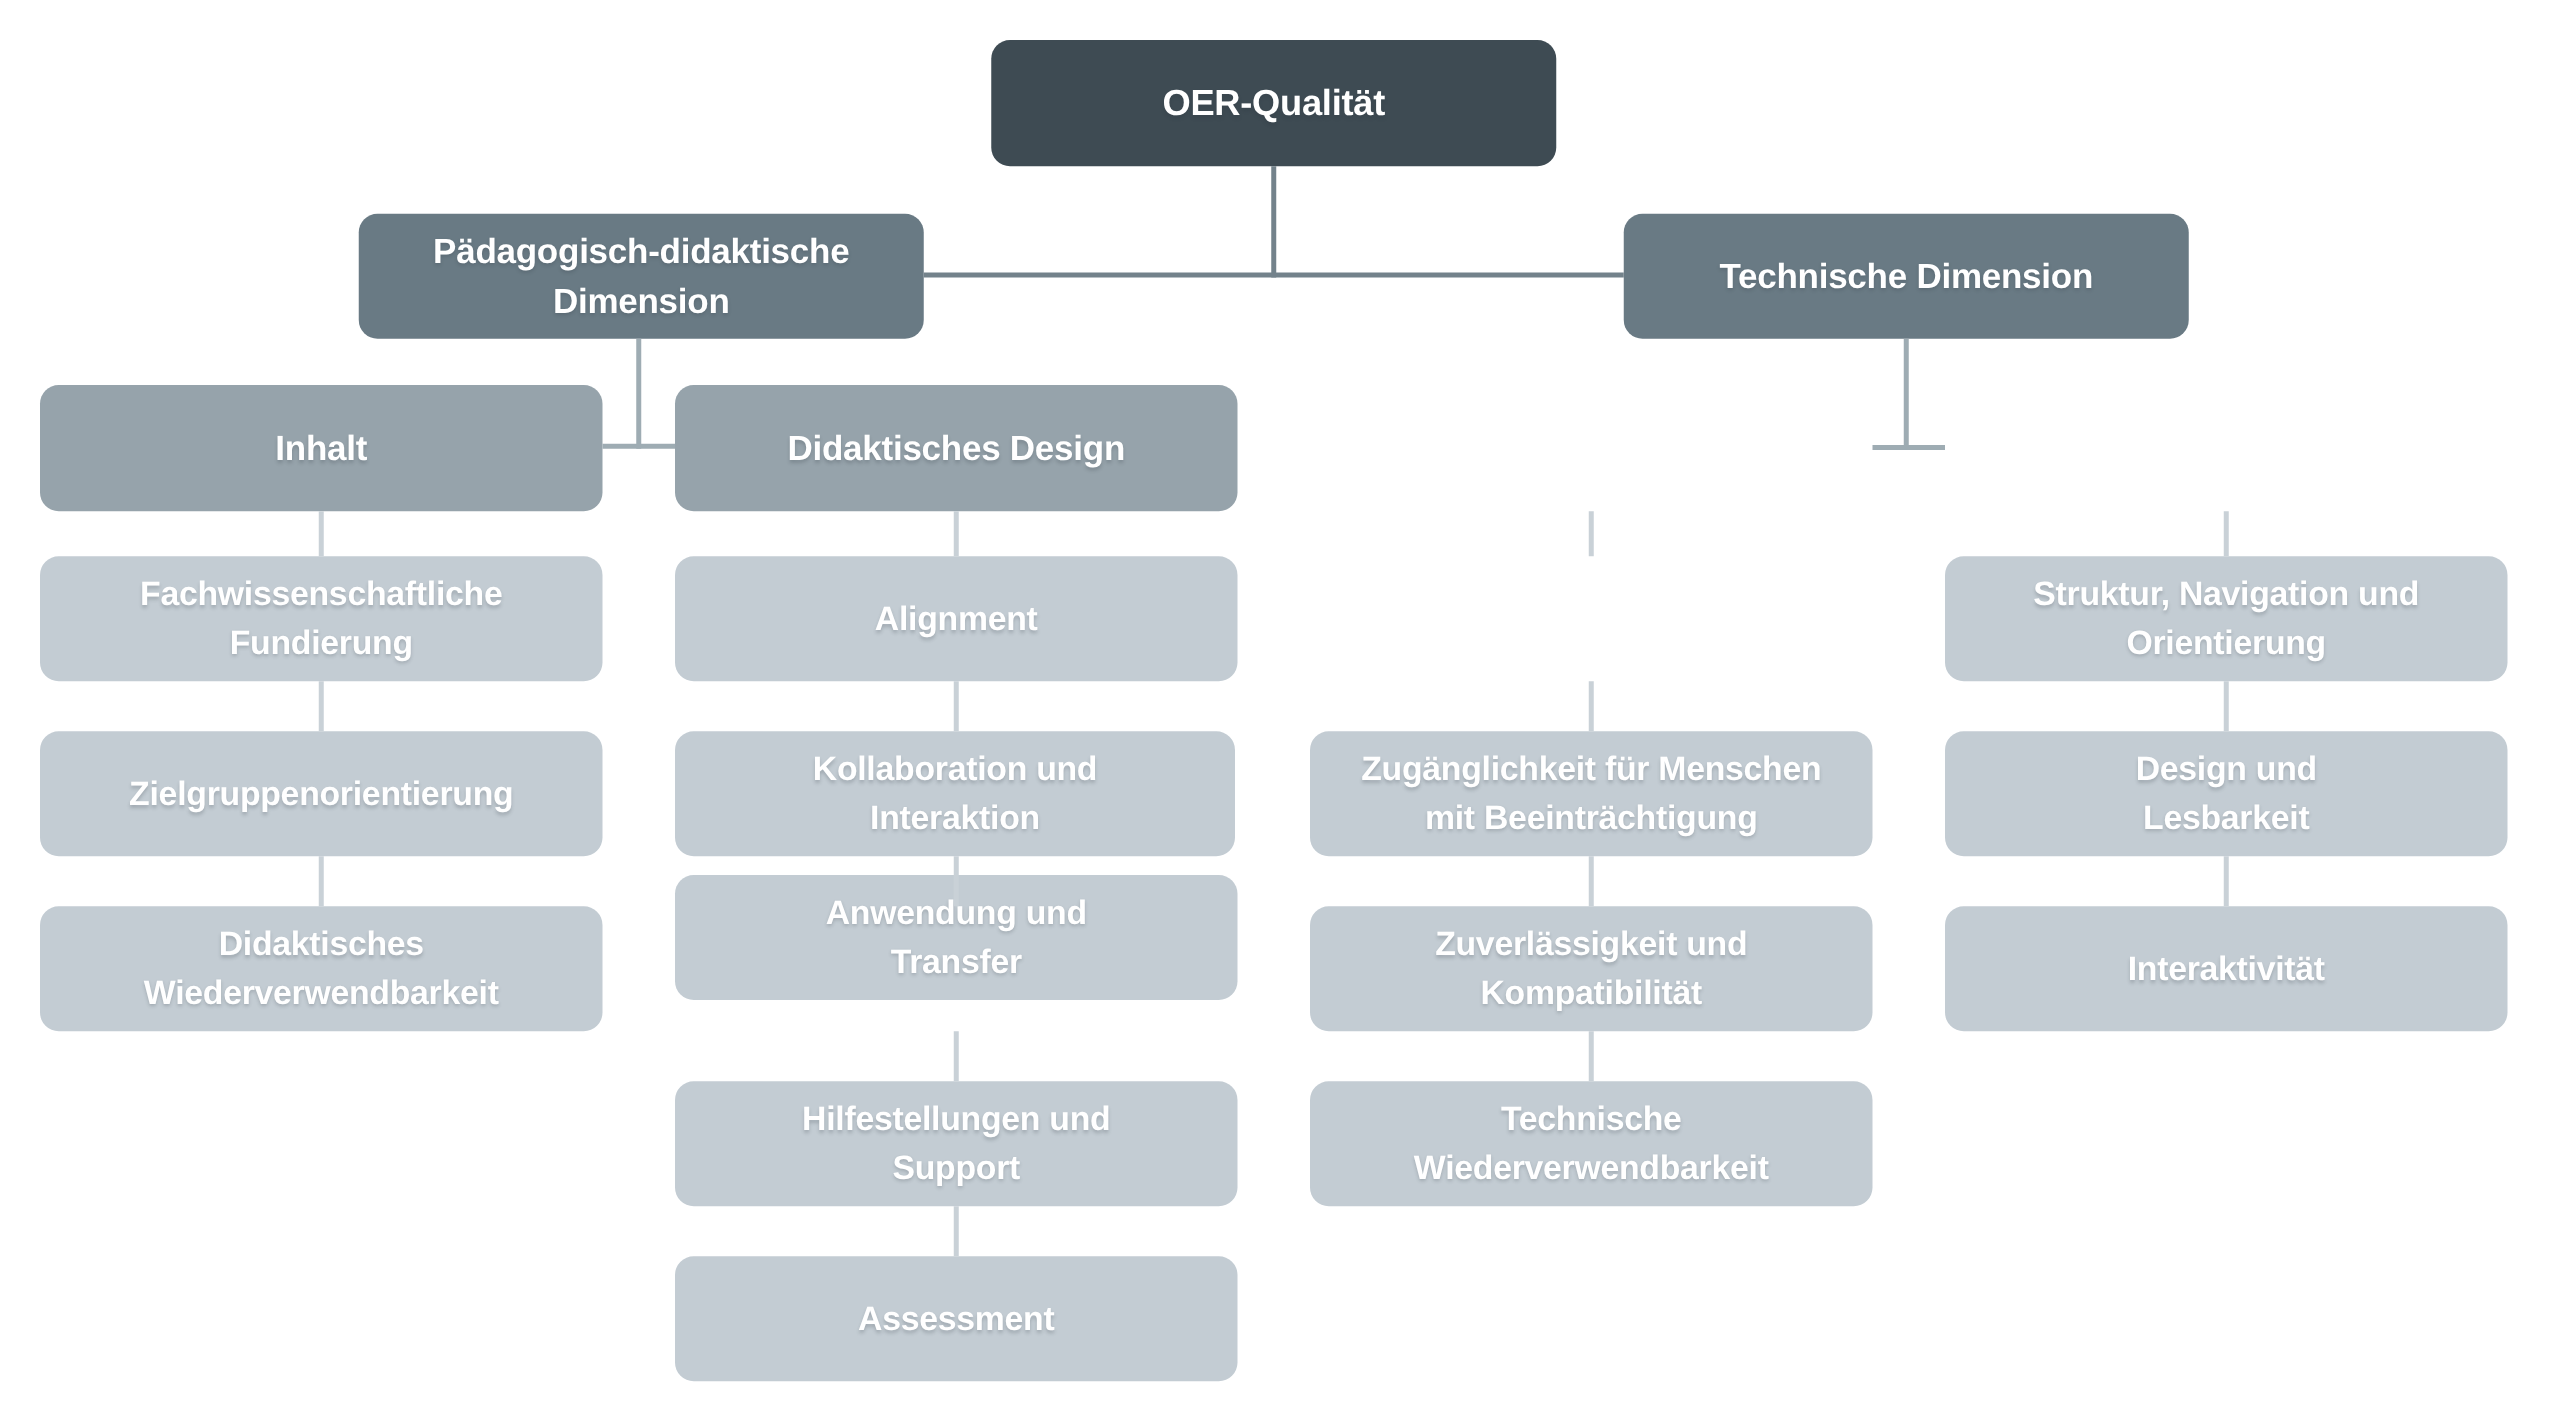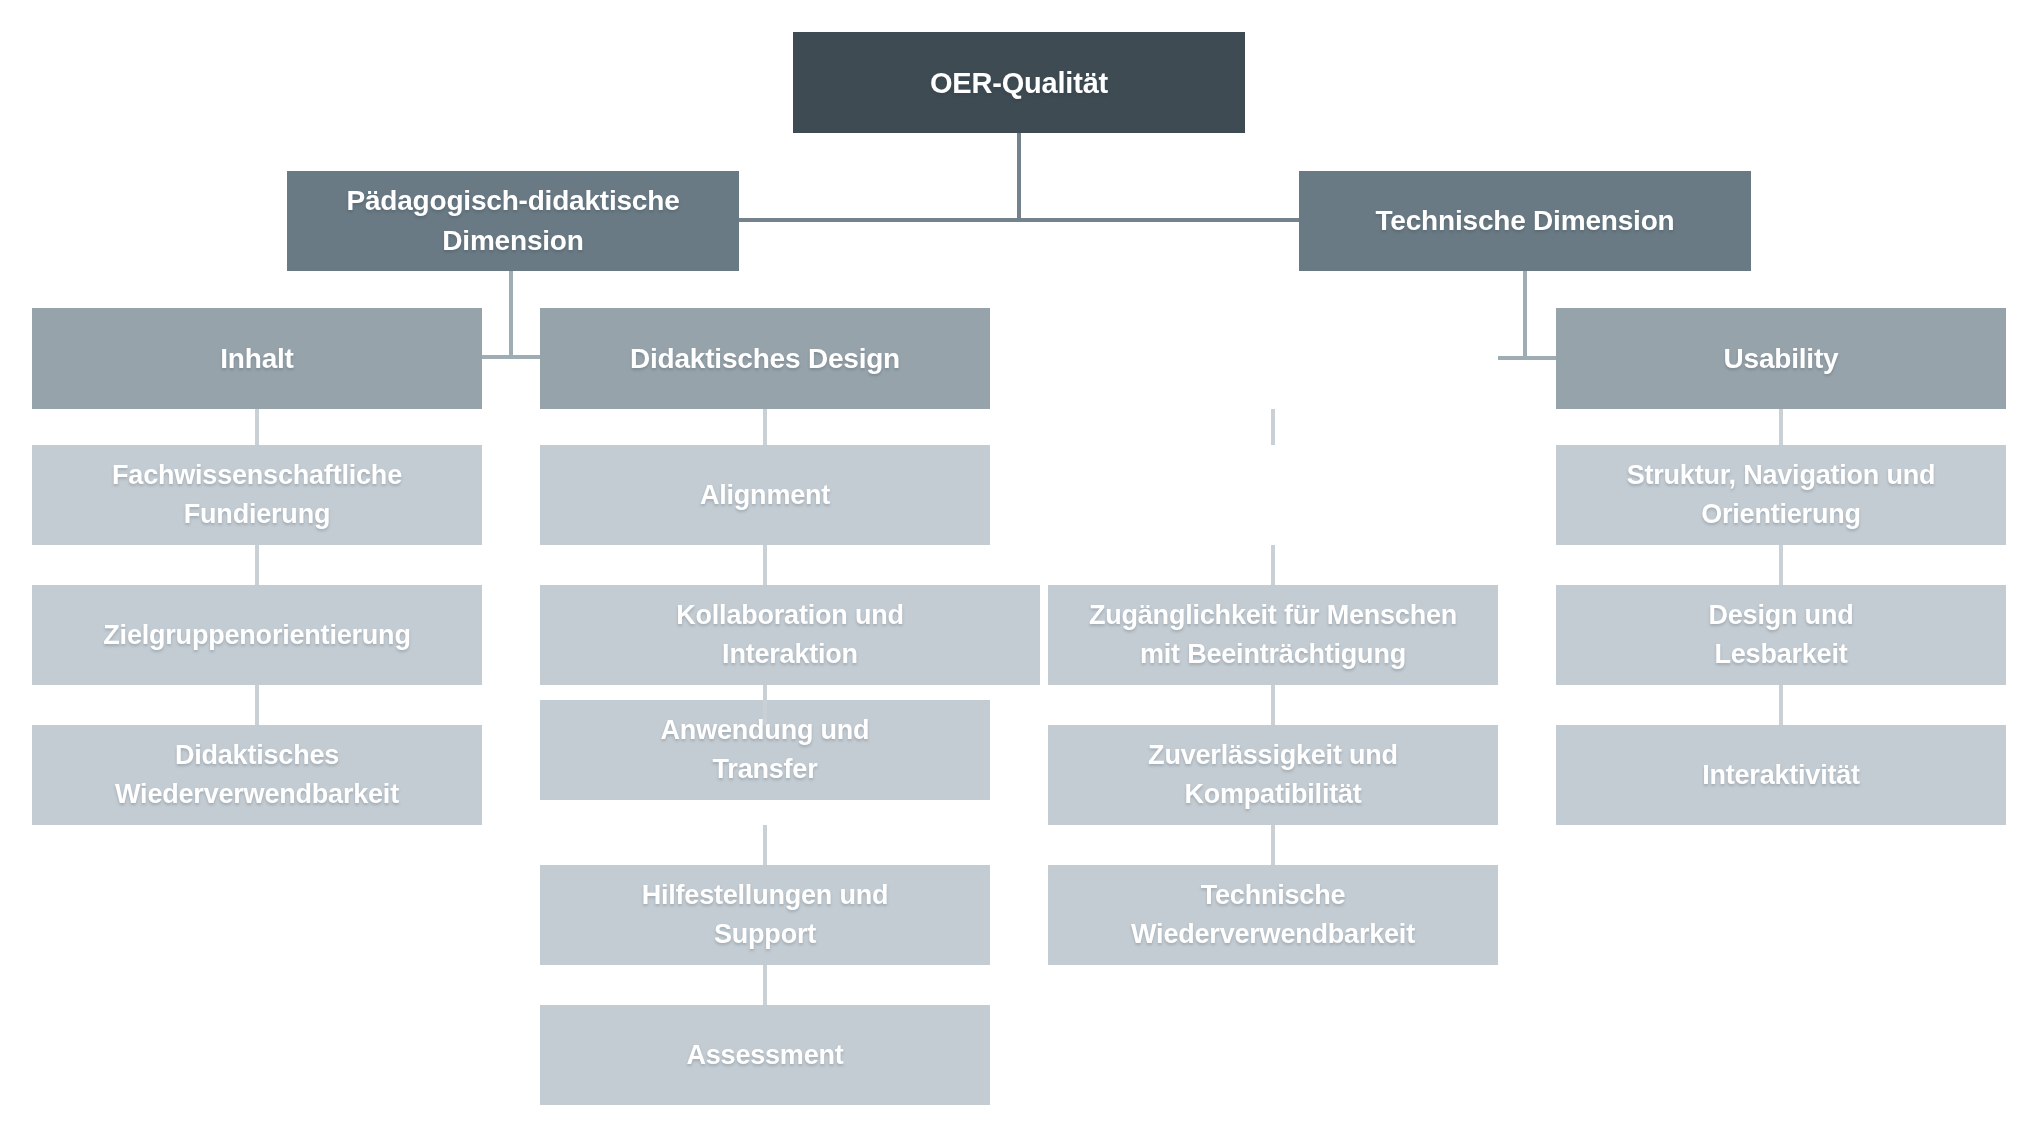--- a/index.html
+++ b/index.html
@@ -23,20 +23,21 @@
   }
   .node{
     position:absolute;
     display:flex;align-items:center;justify-content:center;
     text-align:center;
     color:var(--text);
     font-weight:bold;
     white-space:pre-line;
     box-sizing:border-box;
     padding:0 6px;
+    border-radius:15px;
   }
   .node .lbl{
     display:block;
     text-shadow:0 2px 3px rgba(40,50,60,.22);
     letter-spacing:-0.2px;
   }
   .root-box{background:var(--box_dark);font-size:29px;line-height:40px;}
   .dim-box{background:var(--box_dimension);font-size:28px;line-height:40px;}
   .cat-box{background:var(--box_category);font-size:28px;line-height:40px;align-items:center;}
   .leaf-box{background:var(--box_leaf);font-size:27px;line-height:39px;}
@@ -61,40 +62,37 @@
   <div class="node dim-box" style="left:1299px;top:171px;width:452px;height:100px">
     <span class="lbl">Technische Dimension</span>
   </div>
 
   <div class="node cat-box" style="left:32px;top:308px;width:450px;height:101px">
     <span class="lbl">Inhalt</span>
   </div>
   <div class="node cat-box" style="left:540px;top:308px;width:450px;height:101px">
     <span class="lbl">Didaktisches Design</span>
   </div>
-  <div class="node cat-box" style="left:1556px;top:308px;width:450px;height:101px">
-    <span class="lbl">Usability</span>
-  </div>
 
   <div class="node leaf-box" style="left:32px;top:445px;width:450px;height:100px">
     <span class="lbl">Fachwissenschaftliche
 Fundierung</span>
   </div>
   <div class="node leaf-box" style="left:32px;top:585px;width:450px;height:100px">
     <span class="lbl">Zielgruppenorientierung</span>
   </div>
   <div class="node leaf-box" style="left:32px;top:725px;width:450px;height:100px">
     <span class="lbl">Didaktisches
 Wiederverwendbarkeit</span>
   </div>
 
   <div class="node leaf-box" style="left:540px;top:445px;width:450px;height:100px">
     <span class="lbl">Alignment</span>
   </div>
-  <div class="node leaf-box" style="left:540px;top:585px;width:500px;height:100px">
+  <div class="node leaf-box" style="left:540px;top:585px;width:448px;height:100px">
     <span class="lbl">Kollaboration und
 Interaktion</span>
   </div>
   <div class="node leaf-box" style="left:540px;top:700px;width:450px;height:100px">
     <span class="lbl">Anwendung und
 Transfer</span>
   </div>
   <div class="node leaf-box" style="left:540px;top:865px;width:450px;height:100px">
     <span class="lbl">Hilfestellungen und
 Support</span>

